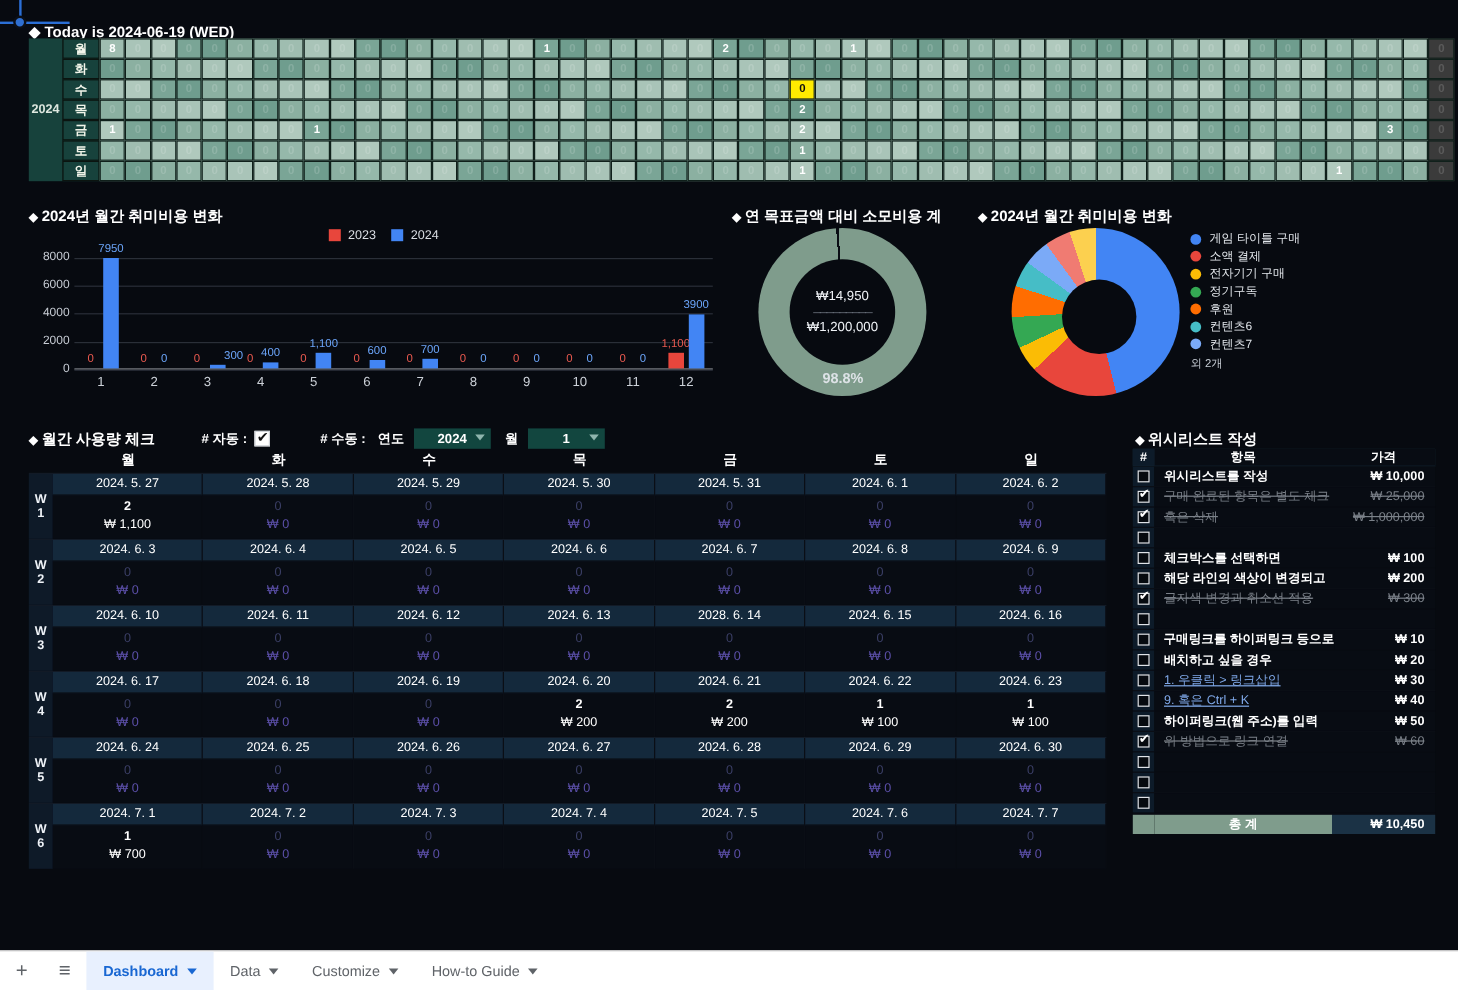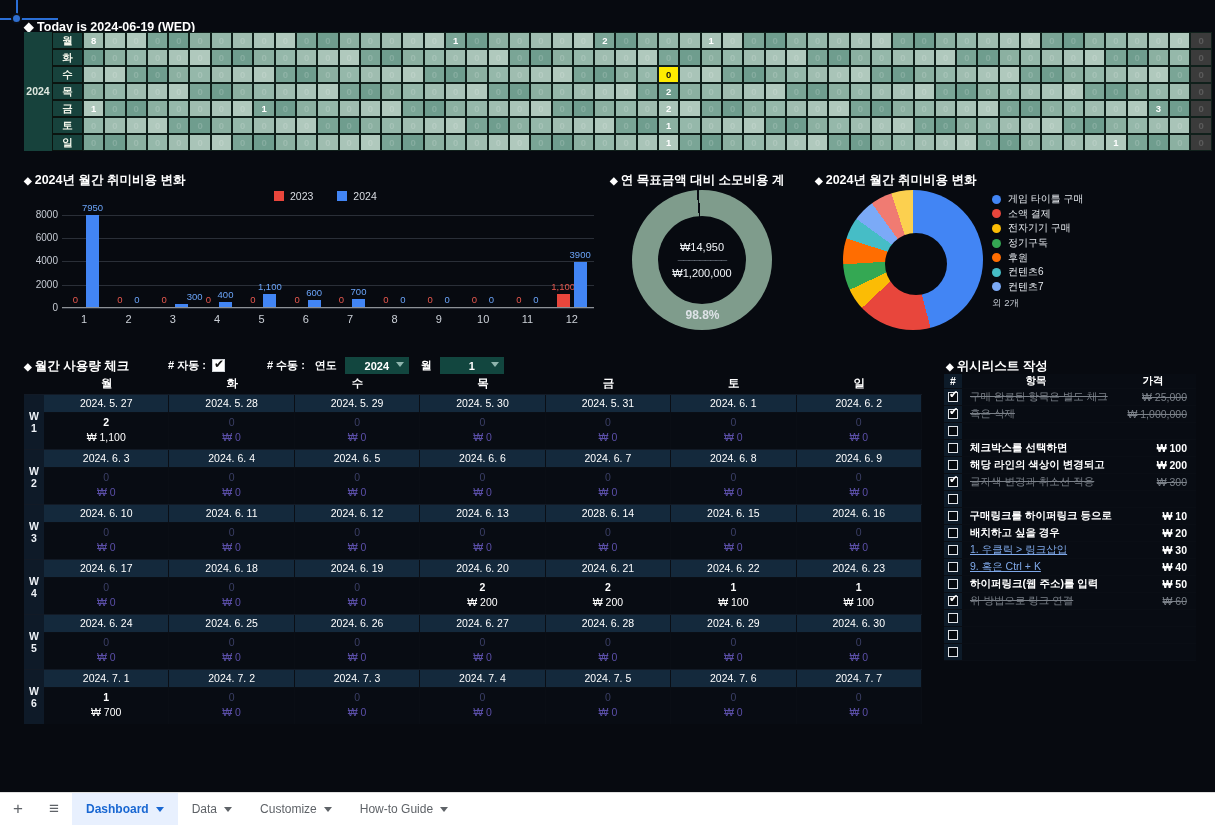--- a/index.html
+++ b/index.html
@@ -30,21 +30,21 @@
   .hm-day  { height:17px; display:flex; align-items:center; justify-content:center;
              color:#f2f5ea; font-size:10.5px; font-weight:bold; border:1px solid #0b1410; }
   .hm-grid { display:flex; flex-direction:column; }
   .hm-row  { display:flex; height:17px; }
   .hm-cell { width:21.3px; height:17px; border:1px solid #10201b;
              display:flex; align-items:center; justify-content:center;
              font-size:9.5px; font-weight:bold; }
 
   
   #barchart { position:absolute; left:24px; top:188px; width:570px; height:148px; }
-  .bc-legend { position:absolute; left:250px; top:2px; display:flex; gap:24px; align-items:center; }
+  .bc-legend { position:absolute; left:250px; top:2px; display:flex; gap:13px; align-items:center; }
   .bc-leg-item { display:flex; align-items:center; gap:6px; color:#d9dde3; font-size:10.5px; }
   .bc-swatch { width:10px; height:10px; }
   .bc-plot { position:absolute; left:38px; top:20px; width:532px; height:100px; border-bottom:1px solid #8d9196; }
   .bc-grid { position:absolute; left:0; right:0; height:1px; background:#2a2f38; }
   .bc-ytick { position:absolute; left:-38px; width:34px; text-align:right; color:#c7ccd4; font-size:10px;
               transform:translateY(-6px); }
   .bc-col { position:absolute; bottom:0; width:44.3px; height:100px; }
   .bc-xlabel { position:absolute; bottom:-18px; left:0; width:44.3px; text-align:center;
                color:#ccd1d8; font-size:11px; }
   .bc-bar { position:absolute; bottom:0; width:13px; }
@@ -1087,20 +1087,31 @@
   <div class="sec-title" style="left:946px; top:358px;">
     <span class="dia">◆</span><span>위시리스트 작성</span>
   </div>
   <div id="wish">
     <div class="w-row w-hdr">
       <div class="w-c0">#</div>
       <div class="w-c1" style="justify-content:center;padding-left:0">항목</div>
       <div class="w-c2" style="justify-content:center;padding-right:0">가격</div>
     </div>
     <div id="wish-rows">
+        <div class="w-row">
+          <div class="w-c0">
+            <span class="w-box"></span>
+          </div>
+          <div class="w-c1">
+            <span class="w-txt">위시리스트를 작성</span>
+          </div>
+          <div class="w-c2">
+            <span class="w-price">₩ 10,000</span>
+          </div>
+        </div>
         <div class="w-row done">
           <div class="w-c0">
             <span class="w-box on"></span>
           </div>
           <div class="w-c1">
             <span class="w-txt">구매 완료된 항목은 별도 체크</span>
           </div>
           <div class="w-c2">
             <span class="w-price">₩ 25,000</span>
           </div>
@@ -1264,20 +1275,25 @@
             <span class="w-box"></span>
           </div>
           <div class="w-c1">
             <span class="w-txt"></span>
           </div>
           <div class="w-c2">
             <span class="w-price"></span>
           </div>
         </div>
       </div>
+    <div class="w-total">
+      <div class="t0"></div>
+      <div class="t1">총 계</div>
+      <div class="t2">₩ 10,450</div>
+    </div>
   </div>
 
   <div id="tabbar">
     <div class="tb-ico">+</div>
     <div class="tb-ico">≡</div>
     <div id="tb-tabs" style="display:flex">
         <div class="tb-tab active">
           <span>Dashboard</span>
           <span class="tb-arw"></span>
         </div>

